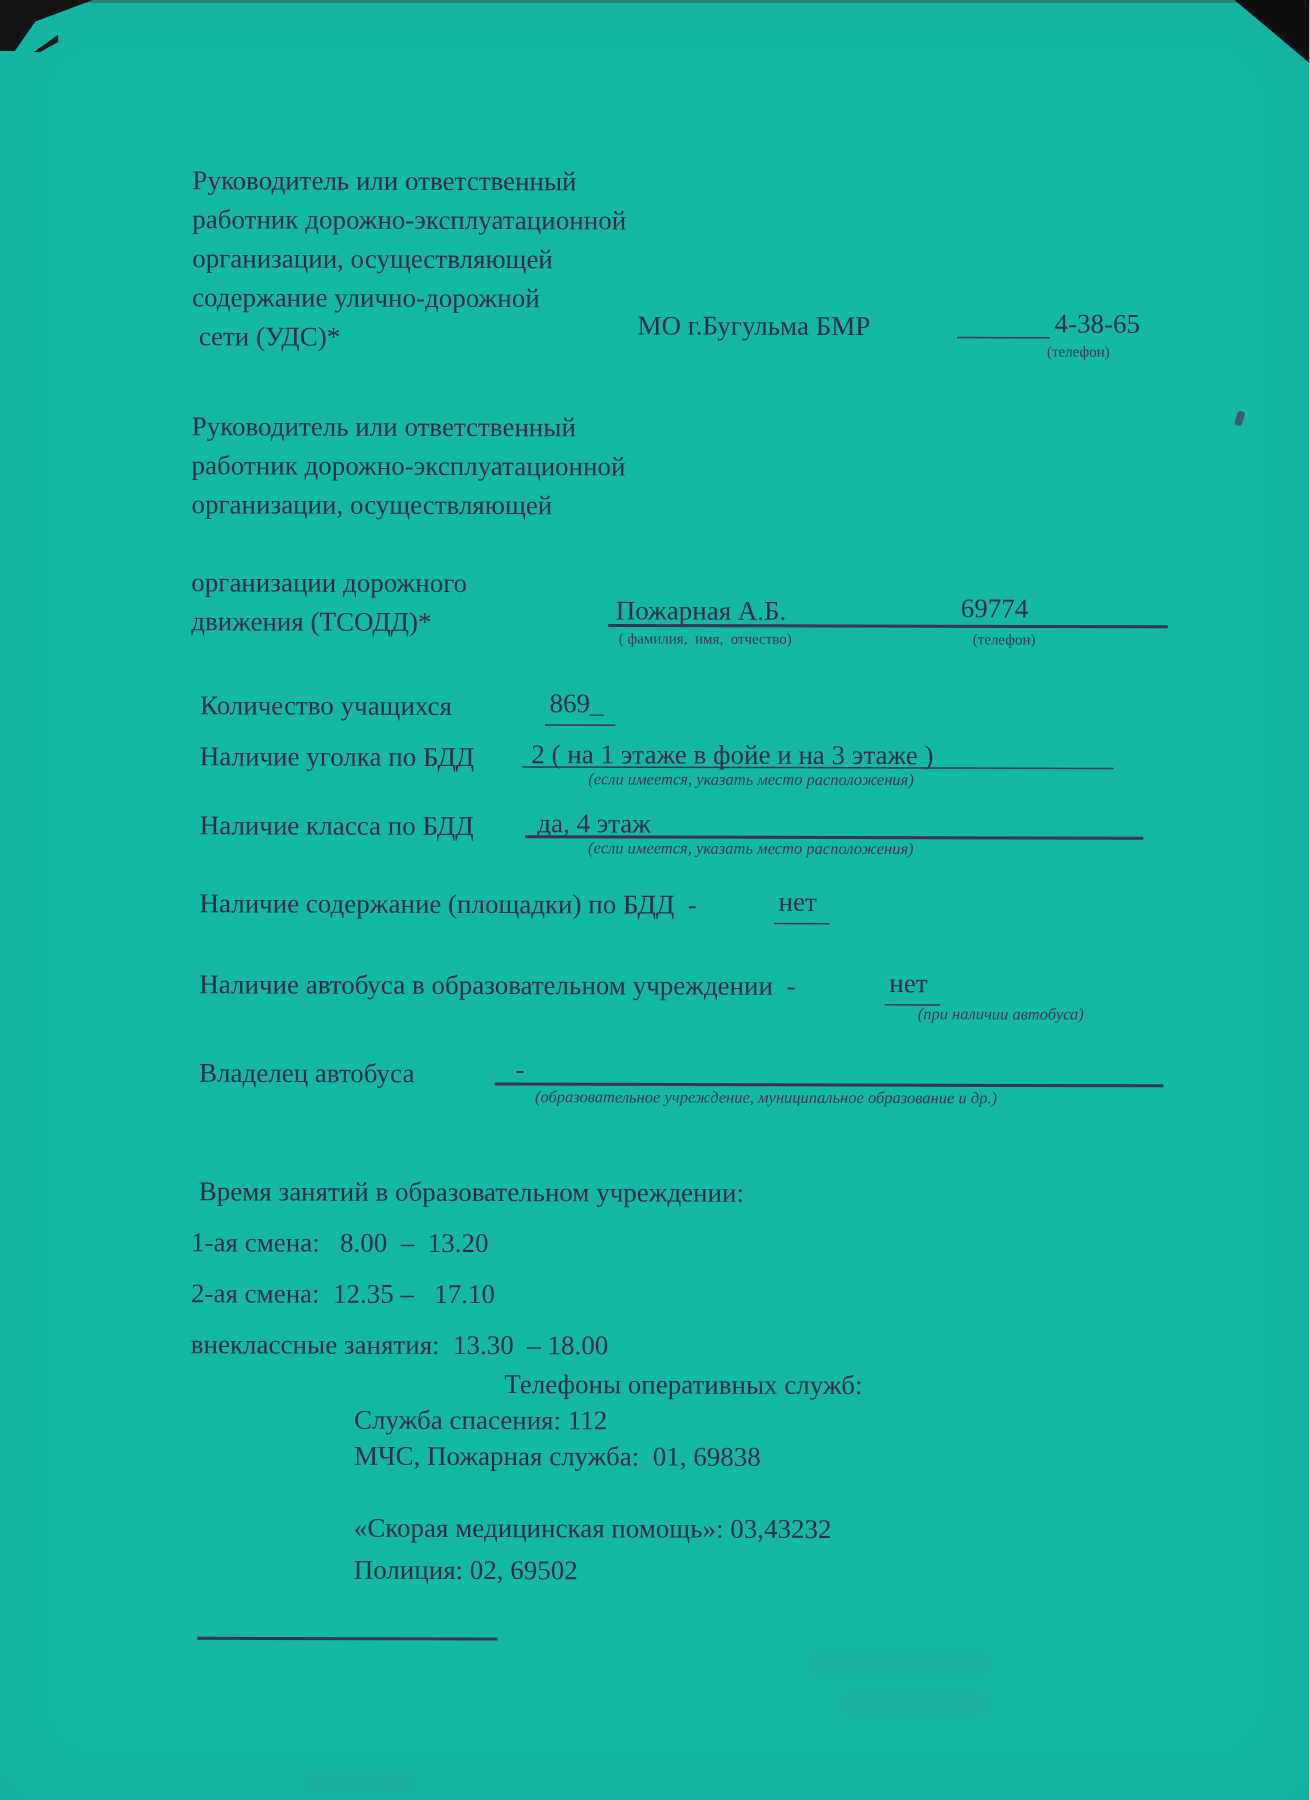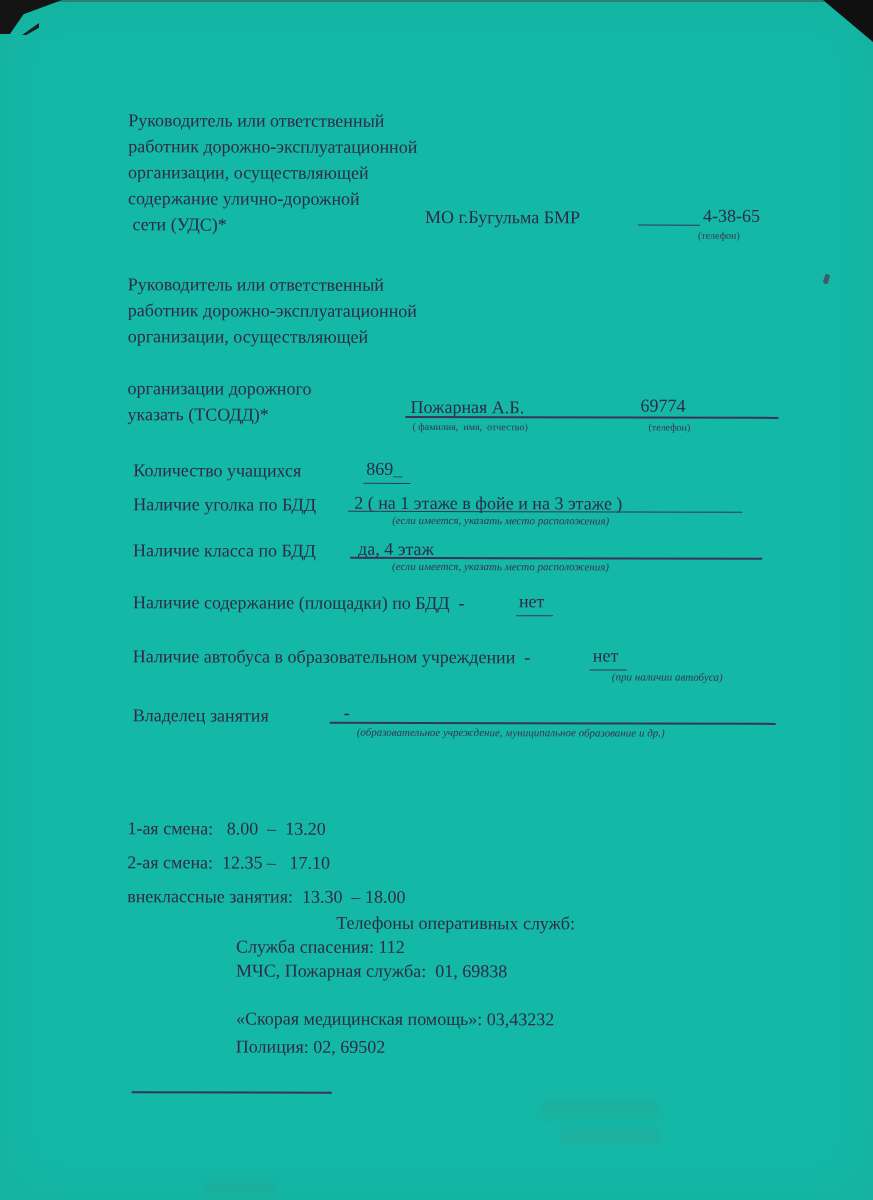--- a/index.html
+++ b/index.html
@@ -55,21 +55,21 @@
     <div class="t" style="left:127px;top:212px"> сети (УДС)*</div>
     <div class="t" style="left:424px;top:204px">МО г.Бугульма БМР</div>
     <div class="rule" style="left:637px;top:224px;width:62px"></div>
     <div class="t" style="left:702px;top:202px">4-38-65</div>
     <div class="cap-sm" style="left:697px;top:229px">(телефон)</div>
 
     <div class="t" style="left:127px;top:272px">Руководитель или ответственный</div>
     <div class="t" style="left:127px;top:298px">работник дорожно-эксплуатационной</div>
     <div class="t" style="left:127px;top:324px">организации, осуществляющей</div>
     <div class="t" style="left:127px;top:376px">организации дорожного</div>
-    <div class="t" style="left:127px;top:402px">указать (ТСОДД)*</div>
+    <div class="t" style="left:127px;top:402px">движения (ТСОДД)*</div>
     <div class="t" style="left:410px;top:394px">Пожарная А.Б.</div>
     <div class="t" style="left:640px;top:392px">69774</div>
     <div class="rule thick" style="left:405px;top:416px;width:373px"></div>
     <div class="cap-sm" style="left:412px;top:421px">( фамилия,  имя,  отчество)</div>
     <div class="cap-sm" style="left:648px;top:421px">(телефон)</div>
 
     <div class="t" style="left:133px;top:458px">Количество учащихся</div>
     <div class="t" style="left:363px;top:456px"><span class="uline">869_</span></div>
 
     <div class="t" style="left:133px;top:492px">Наличие уголка по БДД</div>
@@ -82,25 +82,26 @@
     <div class="rule thick" style="left:350px;top:557px;width:412px"></div>
     <div class="cap" style="left:392px;top:560px">(если имеется, указать место расположения)</div>
 
     <div class="t" style="left:133px;top:590px">Наличие содержание (площадки) по БДД  -</div>
     <div class="t" style="left:516px;top:588px"><span class="uline">нет</span></div>
 
     <div class="t" style="left:133px;top:644px">Наличие автобуса в образовательном учреждении  -</div>
     <div class="t" style="left:590px;top:642px"><span class="uline">нет</span></div>
     <div class="cap" style="left:612px;top:670px">(при наличии автобуса)</div>
 
-    <div class="t" style="left:133px;top:703px">Владелец занятия</div>
+    <div class="t" style="left:133px;top:703px">Владелец автобуса</div>
     <div class="t" style="left:344px;top:700px">-</div>
     <div class="rule thick" style="left:330px;top:722px;width:446px"></div>
     <div class="cap" style="left:357px;top:726px">(образовательное учреждение, муниципальное образование и др.)</div>
 
+    <div class="t" style="left:133px;top:782px">Время занятий в образовательном учреждении:</div>
     <div class="t" style="left:128px;top:816px">1-ая смена:   8.00  –  13.20</div>
     <div class="t" style="left:128px;top:850px">2-ая смена:  12.35 –   17.10</div>
     <div class="t" style="left:128px;top:884px">внеклассные занятия:  13.30  – 18.00</div>
 
     <div class="t" style="left:337px;top:910px">Телефоны оперативных служб:</div>
     <div class="t" style="left:237px;top:934px">Служба спасения: 112</div>
     <div class="t" style="left:237px;top:958px">МЧС, Пожарная служба:  01, 69838</div>
     <div class="t" style="left:237px;top:1034px">Полиция: 02, 69502</div>
     <div class="t" style="left:237px;top:1006px">«Скорая медицинская помощь»: 03,43232</div>
 

